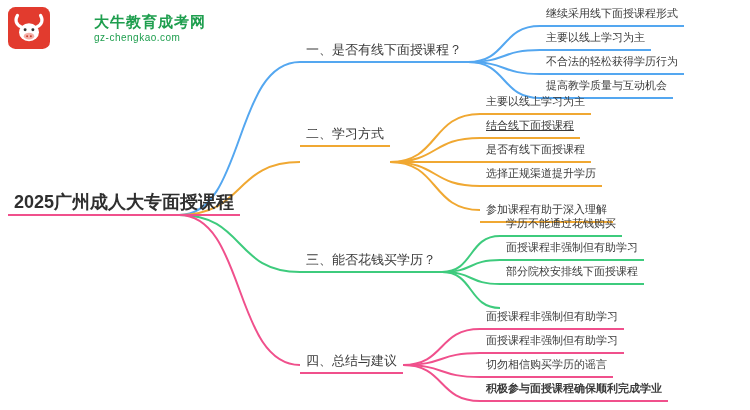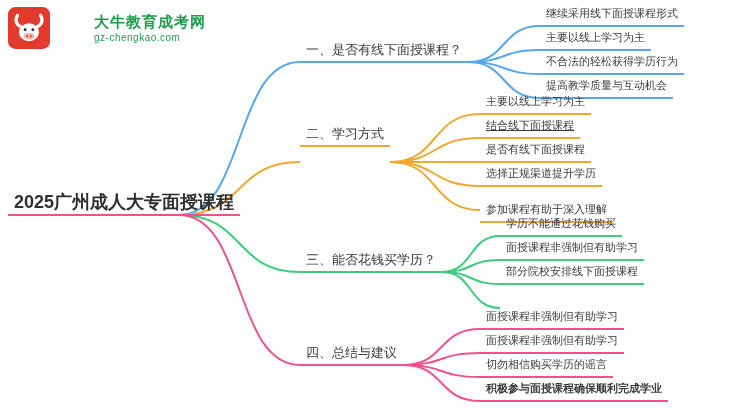--- a/index.html
+++ b/index.html
@@ -66,21 +66,21 @@
       <div class="node branch" style="left: 300px; border-bottom-color: rgb(240, 168, 50); top: 124px; text-align: right;">二、学习方式</div>
       <div class="node leaf" style="left: 480px; border-bottom-color: rgb(240, 168, 50); top: 92px;">主要以线上学习为主</div>
       <div class="node leaf" style="left: 480px; border-bottom-color: rgb(240, 168, 50); top: 116px; text-decoration: underline;">结合线下面授课程</div>
       <div class="node leaf" style="left: 480px; border-bottom-color: rgb(240, 168, 50); top: 140px;">是否有线下面授课程</div>
       <div class="node leaf" style="left: 480px; border-bottom-color: rgb(240, 168, 50); top: 164px;">选择正规渠道提升学历</div>
       <div class="node leaf" style="left: 480px; border-bottom-color: rgb(240, 168, 50); top: 200px;">参加课程有助于深入理解</div>
       <div class="node branch" style="left: 300px; border-bottom-color: rgb(62, 203, 125); top: 250px;">三、能否花钱买学历？</div>
       <div class="node leaf" style="left: 500px; border-bottom-color: rgb(62, 203, 125); top: 214px;">学历不能通过花钱购买</div>
       <div class="node leaf" style="left: 500px; border-bottom-color: rgb(62, 203, 125); top: 238px;">面授课程非强制但有助学习</div>
       <div class="node leaf" style="left: 500px; border-bottom-color: rgb(62, 203, 125); top: 262px;">部分院校安排线下面授课程</div>
-      <div class="node branch" style="left: 300px; border-bottom-color: rgb(240, 80, 140); top: 343px; font-family: Liberation Serif, serif;">四、总结与建议</div>
+      <div class="node branch" style="left: 300px; border-bottom-color: rgb(240, 80, 140); top: 351px; font-family: Liberation Serif, serif;">四、总结与建议</div>
       <div class="node leaf" style="left: 480px; border-bottom-color: rgb(240, 80, 140); top: 307px;">面授课程非强制但有助学习</div>
       <div class="node leaf" style="left: 480px; border-bottom-color: rgb(240, 80, 140); top: 331px;">面授课程非强制但有助学习</div>
       <div class="node leaf" style="left: 480px; border-bottom-color: rgb(240, 80, 140); top: 355px;">切勿相信购买学历的谣言</div>
       <div class="node leaf" style="left: 480px; border-bottom-color: rgb(240, 80, 140); top: 379px; font-weight: bold;">积极参与面授课程确保顺利完成学业</div>
     </div>
 
   <div id="logo">
     <span class="badge">
       <svg viewBox="0 0 40 40" width="42" height="42">
         <rect width="40" height="40" rx="7" fill="#e23b2e"></rect>

